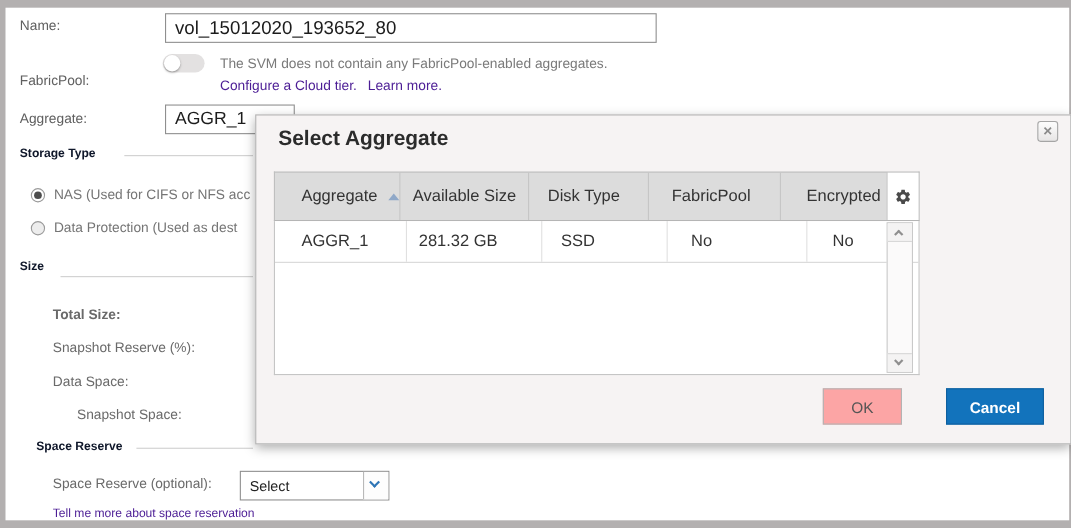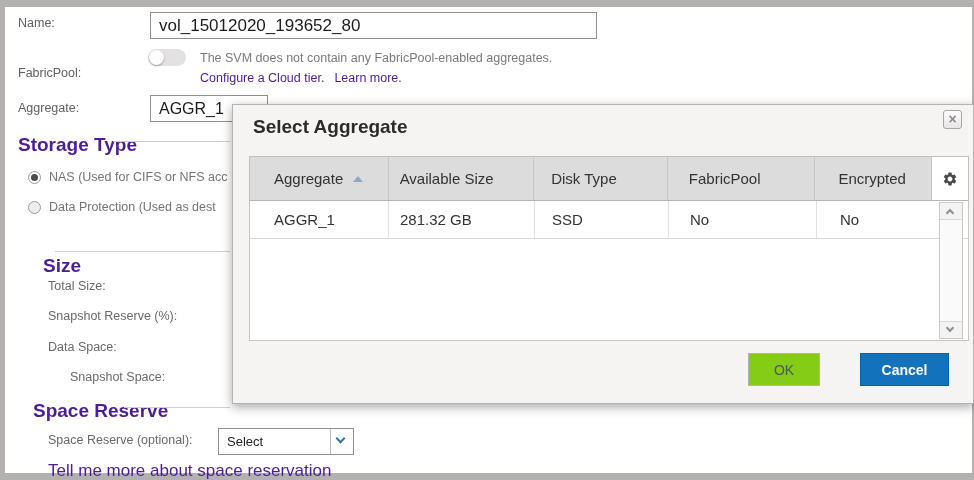--- a/index.html
+++ b/index.html
@@ -8,21 +8,21 @@
     font-family:"Liberation Sans", sans-serif;
     background:#b3b0b0;
     position:relative;
     overflow:hidden;
   }
   .screen { position:absolute; left:0; top:0; width:974px; height:480px; }
   .panel  { position:absolute; left:5px; top:7px; right:2px; bottom:7px; background:#fff; }
 
   
   .flabel { position:absolute; font-size:12.5px; color:#606060; }
-  .heading { position:absolute; font-size:19px; font-weight:bold; color:#4c1d95; }
+  .heading { position:absolute; font-size:11px; font-weight:bold; color:#0f172a; }
   .hline { position:absolute; height:1px; background:#cfcfcf; }
 
   .name-input {
     position:absolute; left:150px; top:12px; width:447px; height:27px;
     border:1px solid #8f8f8f; background:#fff;
     font-family:"Liberation Sans", sans-serif;
     font-size:17px; color:#1c1c1c; padding:0 8px;
   }
   .agg-input {
     position:absolute; left:150px; top:95px; width:118px; height:27px;
@@ -53,34 +53,34 @@
 
   .select-box { position:absolute; left:218px; top:428px; width:136px; height:27px;
     border:1px solid #8f8f8f; background:#fff; cursor:pointer; }
   .select-box .val { position:absolute; left:8px; top:5px; font-size:13px; color:#222; }
   .select-box .dd-btn { position:absolute; right:0; top:0; width:23px; height:100%;
     border-left:1px solid #b9b9b9; background:#fdfdfd; }
   .chev { position:absolute; width:7px; height:7px;
     border-right:2px solid #2e75b6; border-bottom:2px solid #2e75b6; }
   .dd-btn .chev { left:6px; top:6px; transform:rotate(45deg); }
 
-  .bottom-link { position:absolute; left:48px; top:461px; font-size:17px; }
+  .bottom-link { position:absolute; left:48px; top:461px; font-size:11px; }
 
   
   .modal { position:absolute; left:232px; top:104px; width:742px; height:300px;
     background:#f6f3f3; border:1px solid #b3b3b3;
     box-shadow:0 3px 10px rgba(0,0,0,.35); }
   .modal-title { position:absolute; left:20px; top:11px; font-size:19px; font-weight:bold; color:#2b2b2b; }
   .close-btn { position:absolute; right:11px; top:5px; width:19px; height:19px;
     border:1px solid #a5a5a5; border-radius:3px;
     background:linear-gradient(#fdfdfd,#e7e5e5);
     color:#8a8a8a; font-size:14px; font-weight:bold; line-height:16px;
     text-align:center; cursor:pointer; }
 
-  .table { position:absolute; left:16px; top:51px; width:720px; }
+  .table { position:absolute; left:16px; top:51px; width:587px; }
   .thead { display:flex; height:45px; background:#dcdcdc;
     border:1px solid #bfbfbf; border-bottom:1px solid #b5b5b5; }
   .th { font-size:15px; color:#333; display:flex; align-items:center;
     border-right:1px solid #c6c6c6; cursor:pointer; }
   .th:last-child { border-right:none; }
   .c1{width:139px; padding-left:24px;} .c2{width:146px; padding-left:11px;}
   .c3{width:134px; padding-left:17px;} .c4{width:148px; padding-left:21px;}
   .c5{width:117px; padding-left:23px;}
   .c6{width:103px;}
   .th.c6 { background:#fff; justify-content:center; padding-left:0; width:36px; }
@@ -99,21 +99,21 @@
     border:1px solid #c9c9c9; background:#fbfafa; }
   .scr-btn { position:absolute; left:0; width:100%; height:17px; background:#f4f3f3; cursor:pointer; }
   .scr-up { top:0; border-bottom:1px solid #d8d8d8; }
   .scr-dn { bottom:0; border-top:1px solid #d8d8d8; }
   .scr-btn .chev { border-color:#8f8f8f; border-width:2px; width:6px; height:6px; left:7px; }
   .scr-up .chev { top:7px; transform:rotate(-135deg); }
   .scr-dn .chev { top:3px; transform:rotate(45deg); }
 
   .btn { position:absolute; top:248px; height:33px; font-size:14px;
     display:flex; align-items:center; justify-content:center; cursor:pointer; }
-  .btn-ok { left:515px; width:72px; background:#84cc16; border:1px solid #b3b3b3; color:#555; }
+  .btn-ok { left:515px; width:72px; background:#fca5a5; border:1px solid #b3b3b3; color:#555; }
   .btn-cancel { left:627px; width:89px; background:#1273bc; border:1px solid #0e5f9e;
     color:#fff; font-weight:bold; }
 
   .gear-svg { width:16px; height:16px; fill:#4a4a4a; }
 </style>
 </head>
 <body>
 
 <div class="screen">
   <div class="panel"></div>
@@ -138,23 +138,23 @@
 
   <div class="radio-row" style="top:170px;">
     <span class="radio sel"></span>
     <span class="radio-label">NAS (Used for CIFS or NFS acc</span>
   </div>
   <div class="radio-row" style="top:200px;">
     <span class="radio unsel"></span>
     <span class="radio-label">Data Protection (Used as dest</span>
   </div>
 
-  <div class="heading" style="left:18px; top:255px;margin-left:25px;">Size</div>
+  <div class="heading" style="left:18px; top:236px;">Size</div>
   <div class="hline" style="left:55px; top:251px; width:175px;"></div>
-  <div class="size-label" style="top:279px;">Total Size:</div>
+  <div class="size-label" style="top:279px;font-weight:bold;">Total Size:</div>
   <div class="size-label" style="top:309px;">Snapshot Reserve (%):</div>
   <div class="size-label" style="top:340px;">Data Space:</div>
   <div class="size-label" style="top:370px;margin-left:22px;">Snapshot Space:</div>
 
   <div class="heading" style="left:33px; top:400px;">Space Reserve</div>
   <div class="hline" style="left:124px; top:407px; width:106px;"></div>
   <div class="size-label" style="top:433px;">Space Reserve (optional):</div>
   <div class="select-box">
     <span class="val">Select</span>
     <span class="dd-btn">

